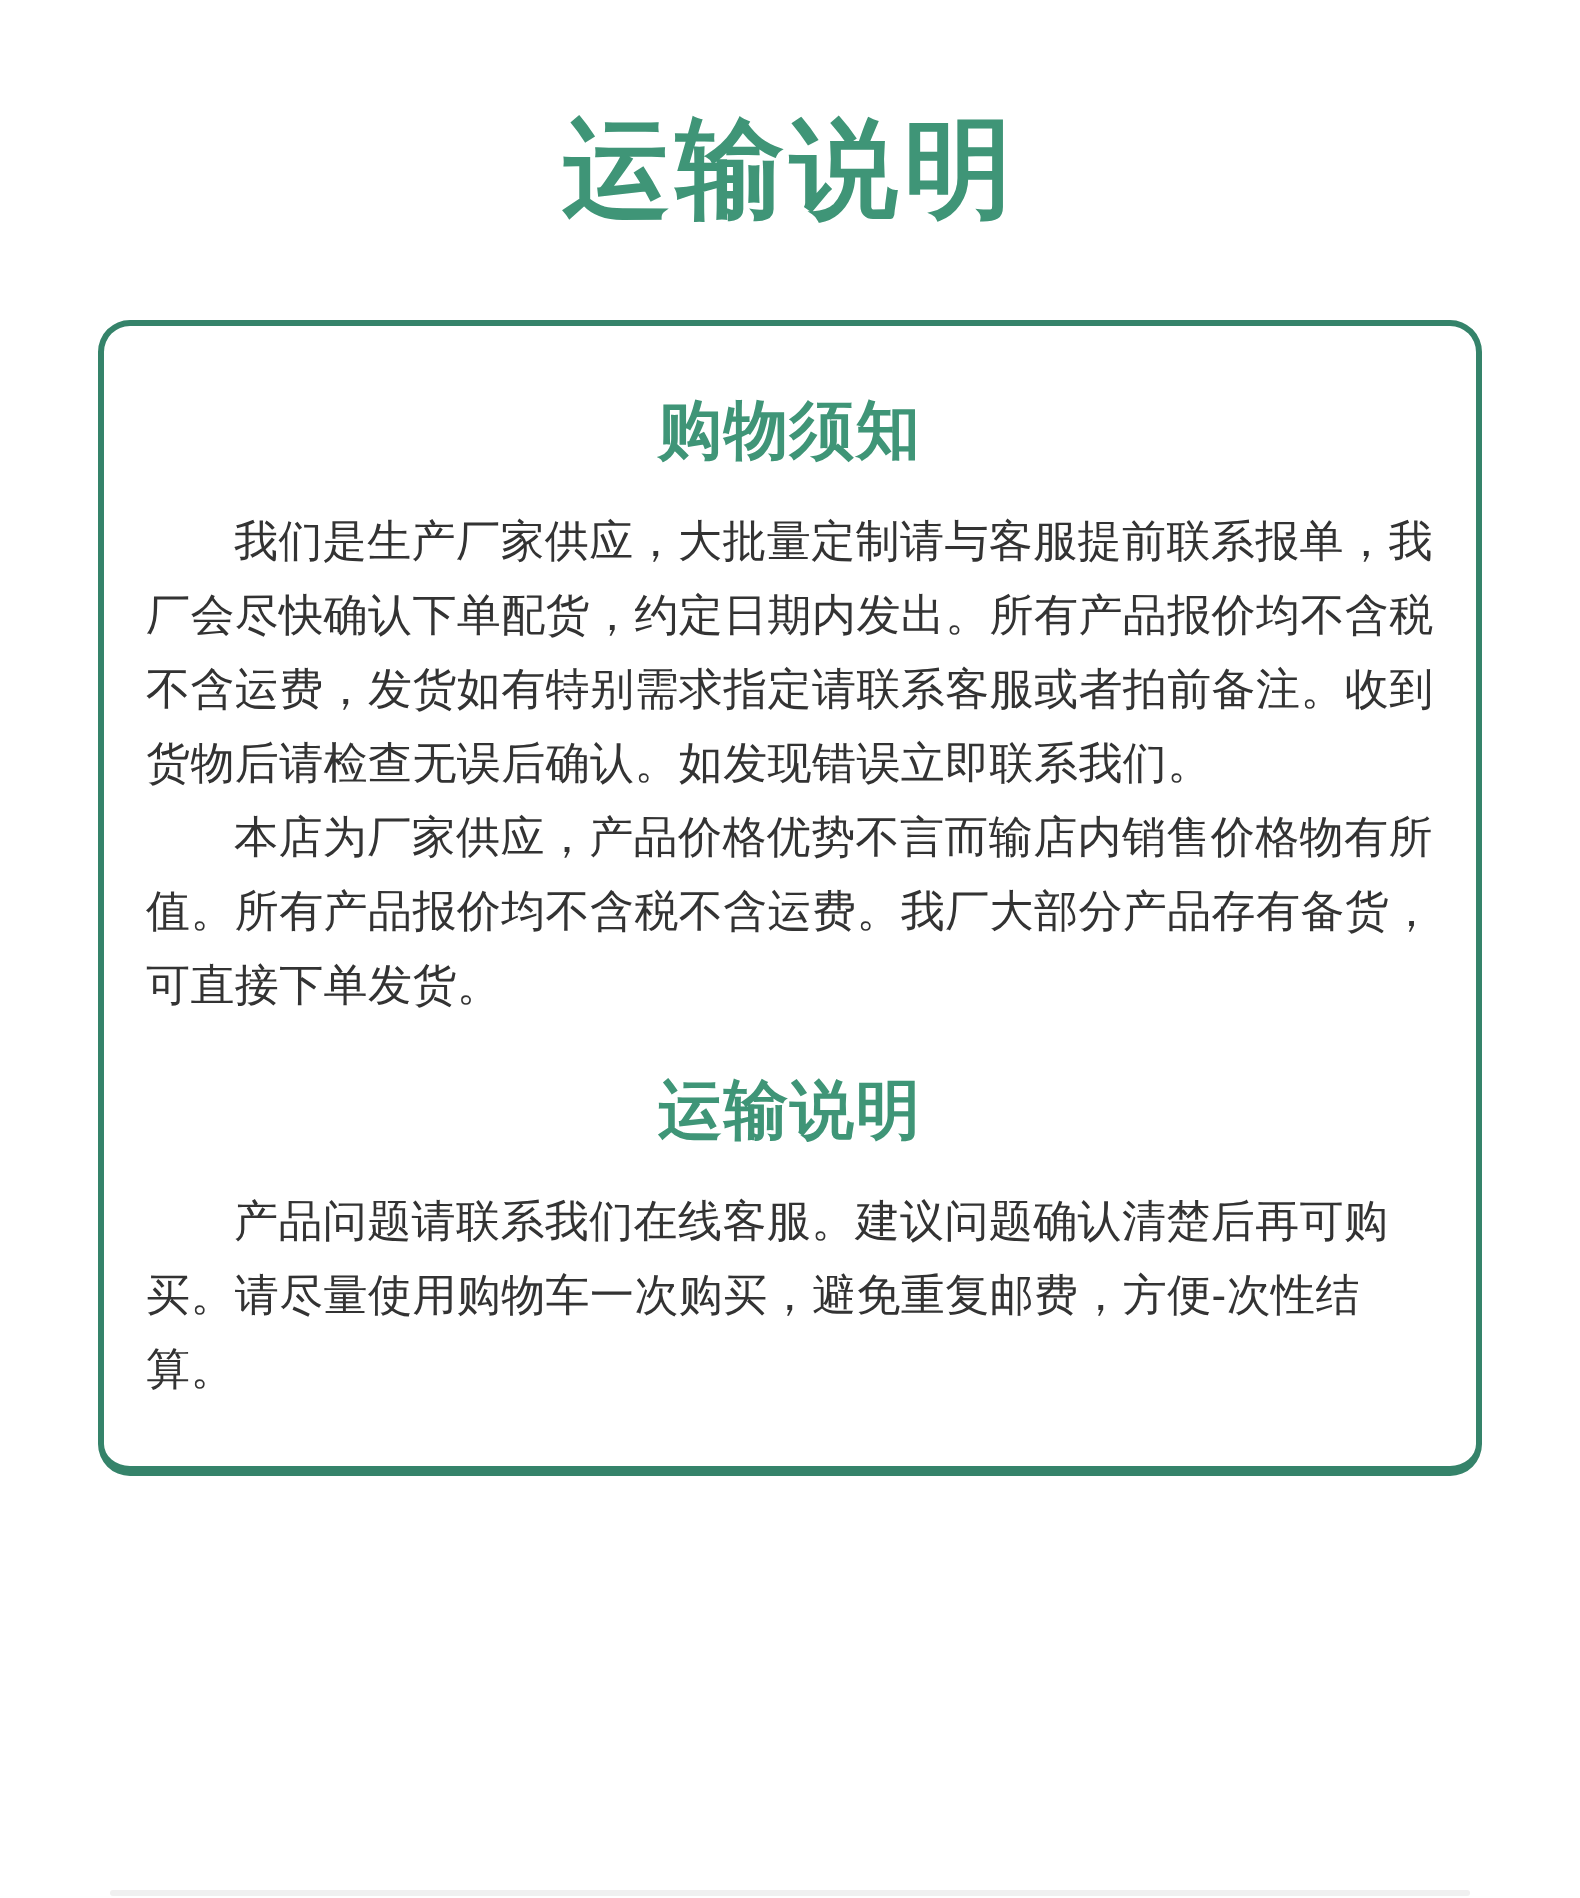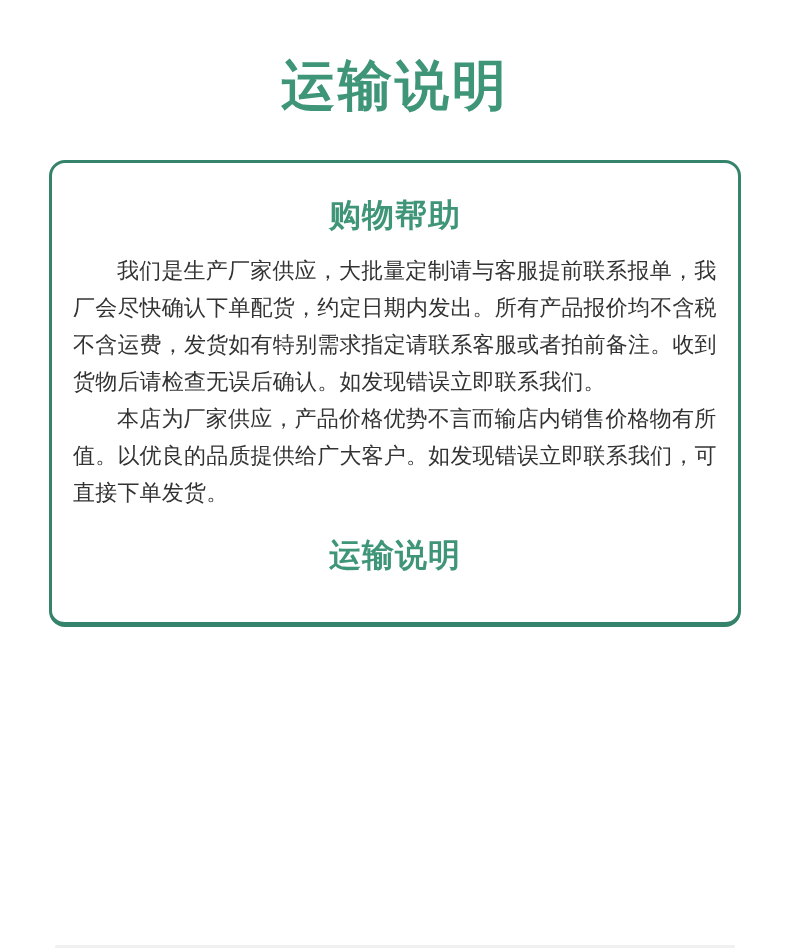--- a/index.html
+++ b/index.html
@@ -68,29 +68,30 @@
 <body>
 
 <main>
 
   <h1 class="page-title">运输说明</h1>
 
   <section class="notice-card">
 
 
     <div class="notice-section">
-      <h2>购物帮助</h2>
+      <h2>购物须知</h2>
       <p>我们是生产厂家供应，大批量定制请与客服提前联系报单，我厂会尽快确认下单配货，约定日期内发出。所有产品报价均不含税不含运费，发货如有特别需求指定请联系客服或者拍前备注。收到货物后请检查无误后确认。如发现错误立即联系我们。</p>
     </div>
 
     <div class="notice-section">
-      <p>本店为厂家供应，产品价格优势不言而输店内销售价格物有所值。以优良的品质提供给广大客户。如发现错误立即联系我们，可直接下单发货。</p>
+      <p>本店为厂家供应，产品价格优势不言而输店内销售价格物有所值。所有产品报价均不含税不含运费。我厂大部分产品存有备货，可直接下单发货。</p>
     </div>
 
     <div class="notice-section">
       <h2>运输说明</h2>
+      <p>产品问题请联系我们在线客服。建议问题确认清楚后再可购买。请尽量使用购物车一次购买，避免重复邮费，方便-次性结算。</p>
     </div>
 
   </section>
 
   <div class="next-card-divider"></div>
 
 </main>
 
 </body></html>

